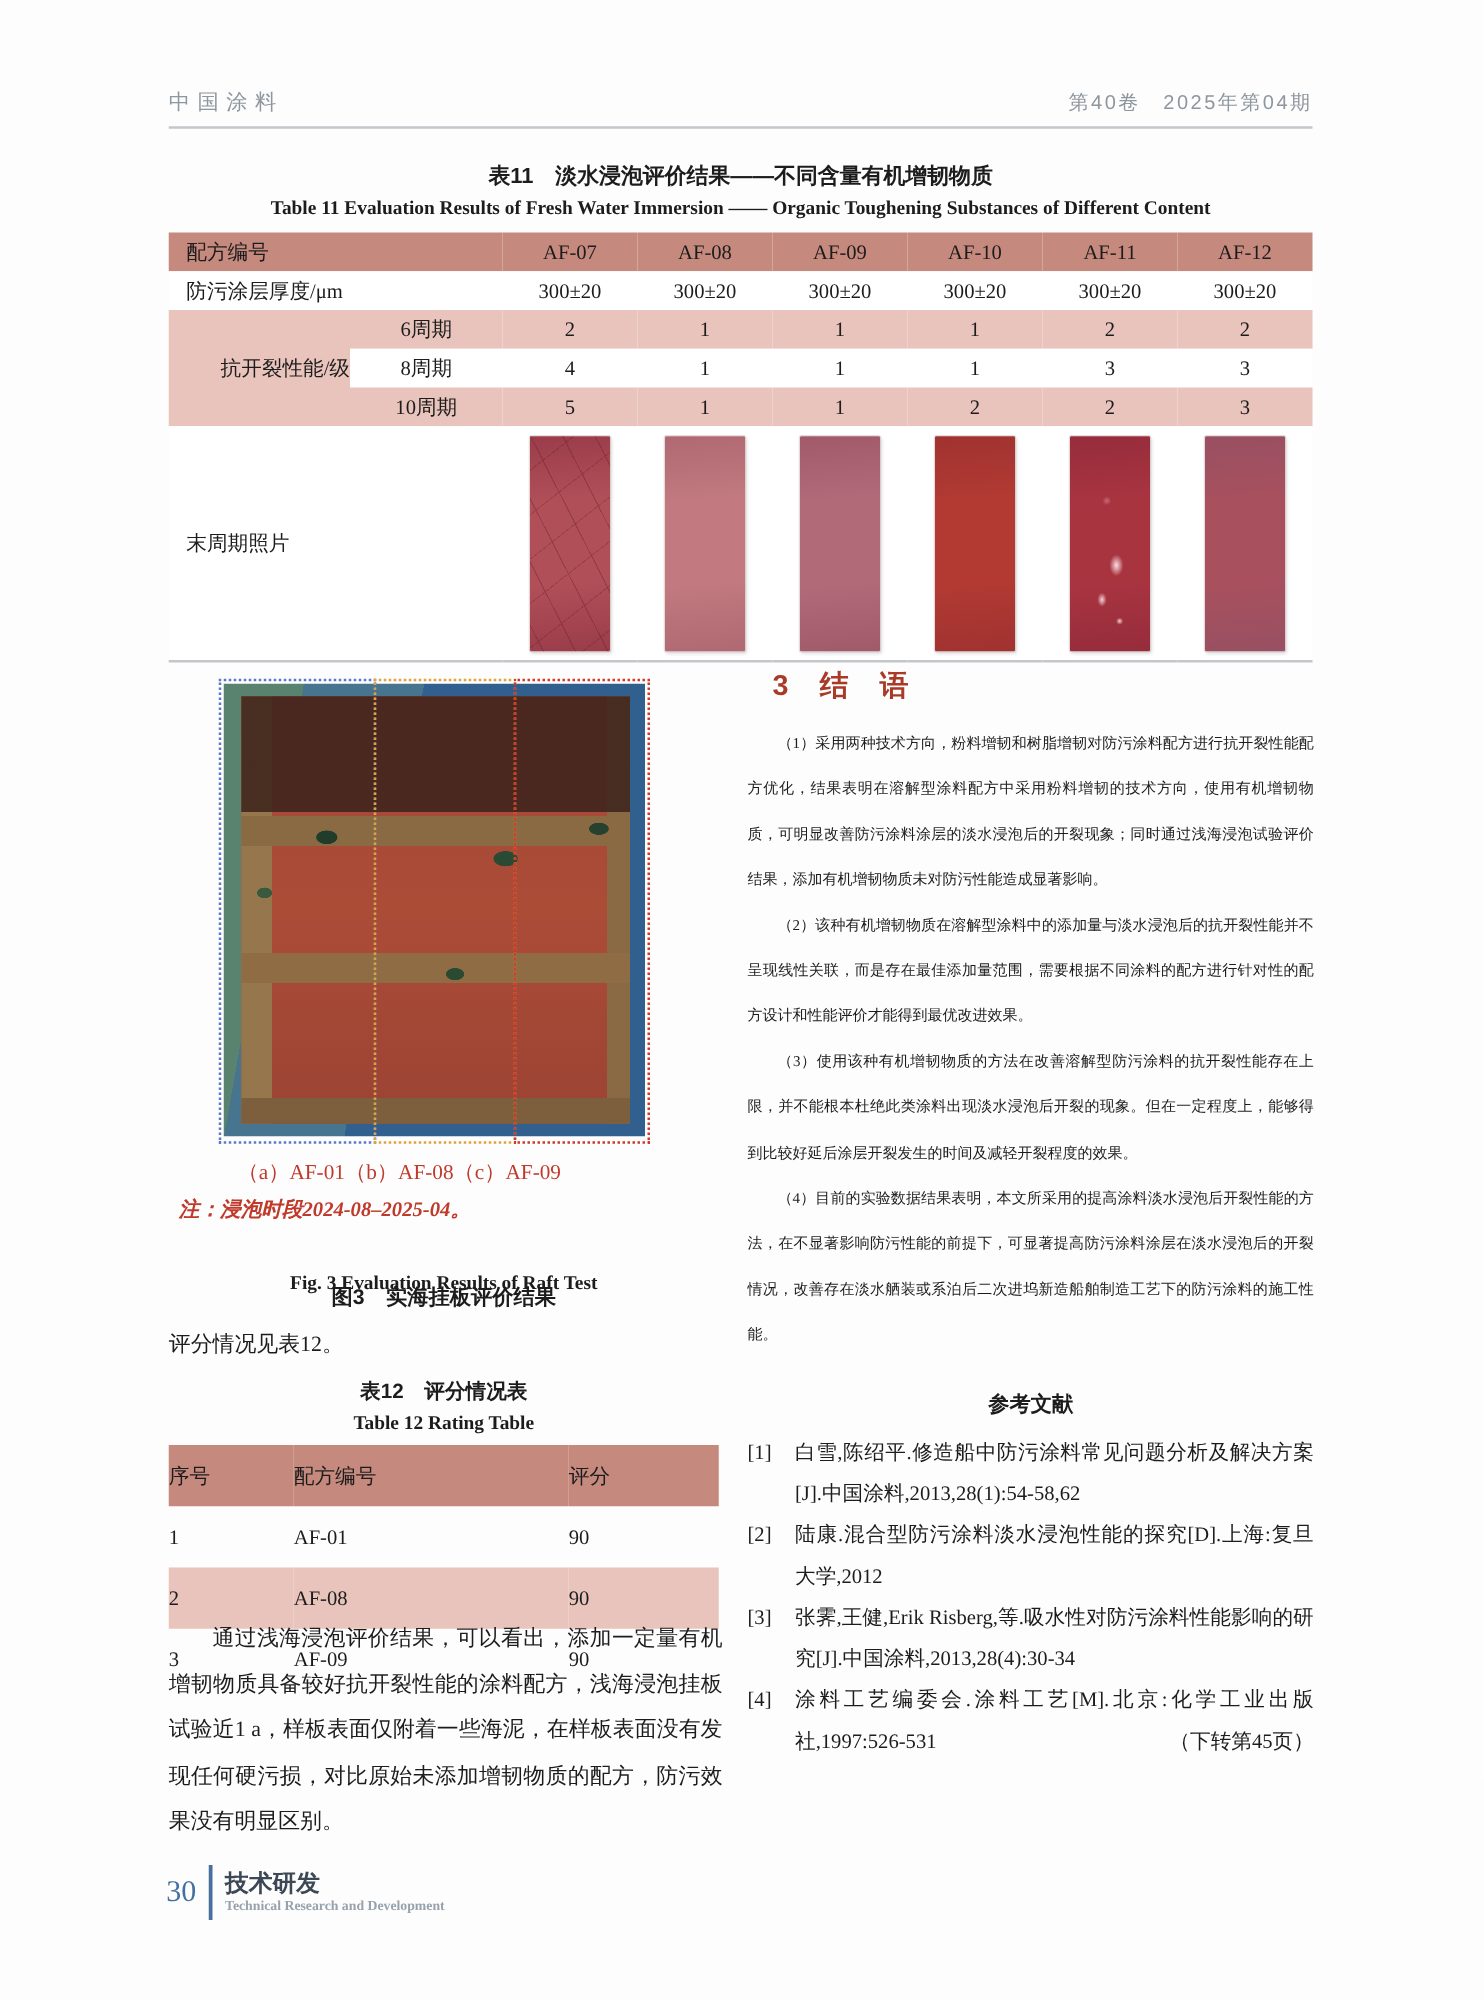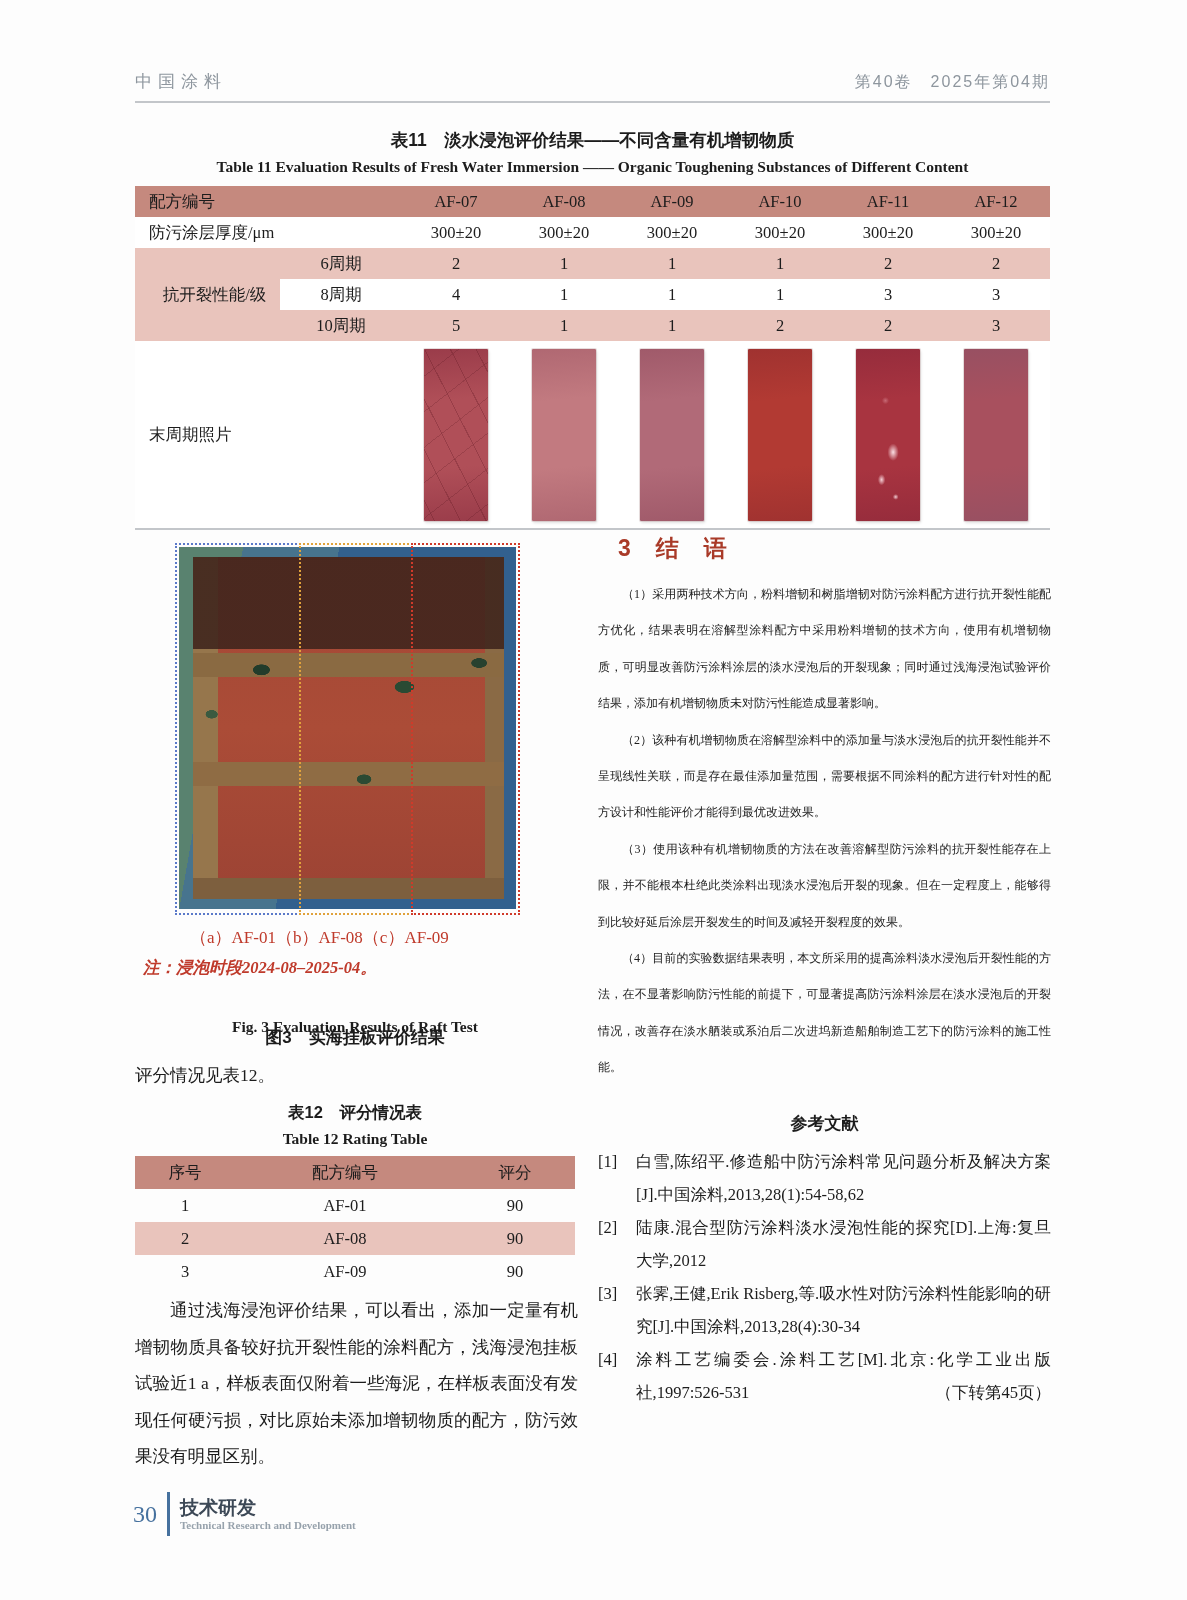--- a/index.html
+++ b/index.html
@@ -29,21 +29,21 @@
                 font-family:"Liberation Sans",sans-serif;font-weight:bold;font-size:17.5px;}
   .t11-title-en{position:absolute;left:135px;width:915px;top:158px;text-align:center;
                 font-weight:bold;font-size:15.5px;}
   
   table{border-collapse:collapse;}
   .t11{position:absolute;left:135px;top:186px;width:915px;table-layout:fixed;font-size:16.5px;}
   .t11 td{height:31px;text-align:center;vertical-align:middle;padding:0;}
   .t11 .lab{text-align:left;padding-left:14px;}
   .t11 tr.hdr td{background:var(--rose-dark);}
   .t11 tr.pinkrow td{background:var(--rose-light);}
-  .t11 td.spanlabel{background:var(--rose-light);text-align:center;padding-left:14px;}
+  .t11 td.spanlabel{background:var(--rose-light);text-align:right;padding-left:14px;}
   .t11 tr.whiterow td{background:#ffffff;}
   .t11 tr.photorow td{background:#ffffff;height:188px;border-bottom:2px solid var(--rule);}
   .t11 col.c-label{width:145px;} .t11 col.c-sub{width:122px;} .t11 col.c-d{width:108px;}
   .panel-photo{position:relative;width:64px;height:172px;margin:0 auto;border-radius:1px;
     box-shadow:0 0 0 1px rgba(190,160,160,.35),1px 2px 3px rgba(0,0,0,.12);
     background:linear-gradient(175deg,var(--ps) 0%,var(--pb) 30%,var(--pb) 68%,var(--ps) 100%);}
   .panel-photo::after{content:"";position:absolute;inset:0;}
   .panel-photo.cracked::after{background:
      repeating-linear-gradient(63deg,transparent 0 9px,rgba(90,20,30,.5) 9px 10px,transparent 10px 23px),
      repeating-linear-gradient(-38deg,transparent 0 13px,rgba(80,18,28,.4) 13px 13.8px,transparent 13.8px 28px);
@@ -76,21 +76,21 @@
   .fig3-note{position:absolute;left:143px;top:957px;color:var(--accent-red);font-style:italic;font-size:16.5px;font-weight:bold;}
   .fig3-cap-cn{position:absolute;left:135px;width:440px;top:1026px;text-align:center;
                font-family:"Liberation Sans",sans-serif;font-weight:bold;font-size:17px;}
   .fig3-cap-en{position:absolute;left:135px;width:440px;top:1018px;text-align:center;font-weight:bold;font-size:15.5px;}
   
   .lead-text{position:absolute;left:135px;top:1063px;width:440px;font-size:17.5px;}
   .t12-title-cn{position:absolute;left:135px;width:440px;top:1102px;text-align:center;
                 font-family:"Liberation Sans",sans-serif;font-weight:bold;font-size:16.5px;}
   .t12-title-en{position:absolute;left:135px;width:440px;top:1130px;text-align:center;font-weight:bold;font-size:15.5px;}
   .t12{position:absolute;left:135px;top:1156px;width:440px;table-layout:fixed;font-size:16.5px;}
-  .t12 td{height:33px;text-align:center;vertical-align:middle;}
+  .t12 td{height:49px;vertical-align:middle;}
   .t12 tr.hdr td{background:var(--rose-dark);}
   .t12 tr.pinkrow td{background:var(--rose-light);}
   .left-para{position:absolute;left:135px;top:1292px;width:443px;font-size:17.5px;line-height:36.5px;
              text-align:justify;text-indent:2em;}
   
   .rcol{position:absolute;left:598px;top:533px;width:453px;}
   .concl-head{font-family:"Liberation Sans",sans-serif;font-weight:bold;font-size:23px;color:var(--heading-red);
               margin-bottom:12px;letter-spacing:1px;margin-left:20px;}
   .rcol p{font-size:12px;line-height:36.4px;text-align:justify;text-indent:2em;}
   .refs-head{text-align:center;font-family:"Liberation Sans",sans-serif;font-weight:bold;font-size:17px;

